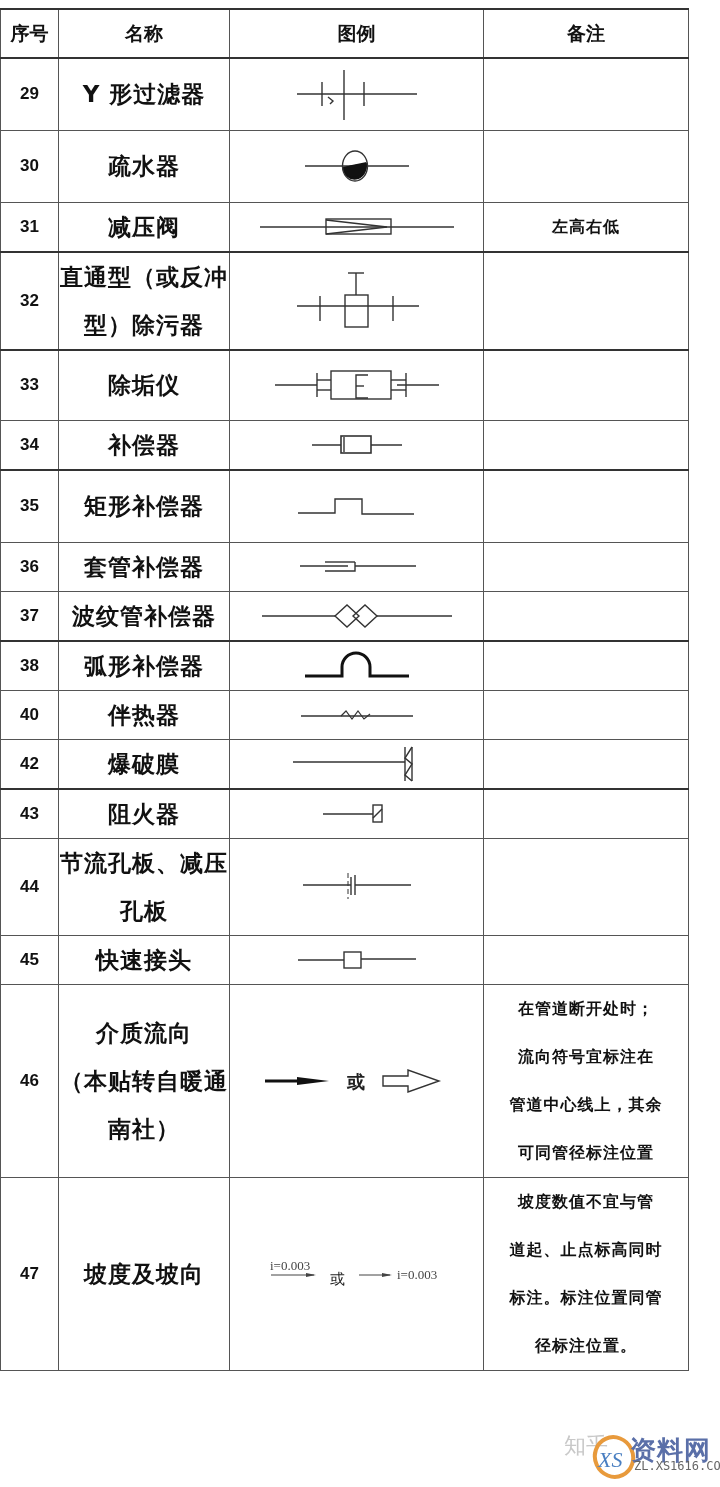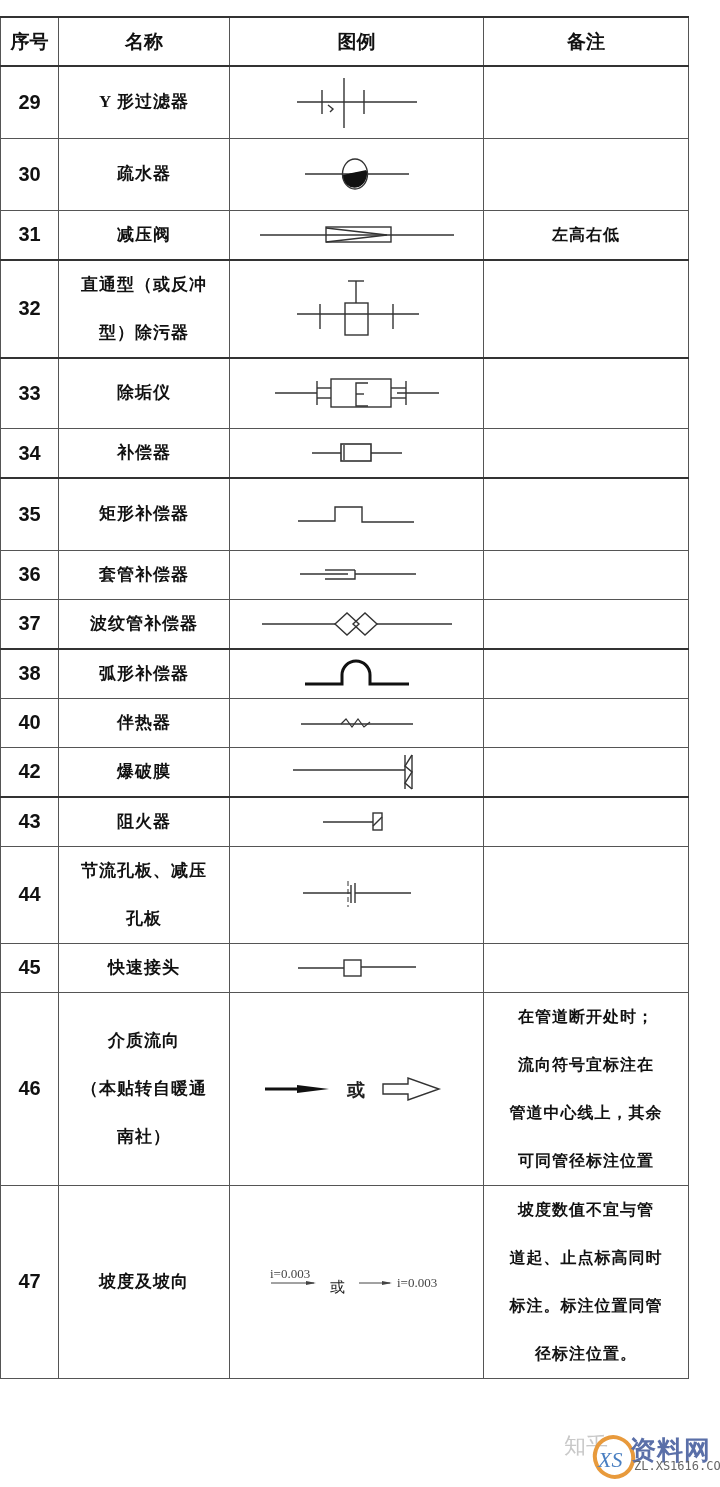--- a/index.html
+++ b/index.html
@@ -1,25 +1,25 @@
 <!DOCTYPE html>
 <html><head>
 <meta charset="utf-8">
 <style>
   html, body { margin: 0; padding: 0; background: #ffffff; }
   body { width: 720px; height: 1487px; position: relative; overflow: hidden;
          font-family: "DejaVu Sans", "Liberation Sans", sans-serif; color: #111; }
-  table.legend { position: absolute; left: 0; top: 16px; width: 688px;
+  table.legend { position: absolute; left: 0; top: 8px; width: 688px;
          border-collapse: collapse; table-layout: fixed; }
   table.legend td, table.legend th { border: 1px solid #555; padding: 0; text-align: center;
          vertical-align: middle; font-weight: bold; }
   table.legend th { font-size: 19px; height: 47px; border-top: 2px solid #333; }
   tr.thick td { border-top: 2px solid #333; }
-  td.num { font-size: 20px; font-family: "Liberation Sans", sans-serif; }
-  td.name { font-size: 17px; line-height: 48px; letter-spacing: 1px; font-family: Liberation Serif, serif; }
+  td.num { font-size: 17px; font-family: "Liberation Sans", sans-serif; }
+  td.name { font-size: 23px; line-height: 48px; letter-spacing: 1px; }
   td.note { font-size: 16px; line-height: 48px; text-align: left; padding-left: 9px; letter-spacing: 1px; }
   td.sym svg { display: block; margin: 0 auto; }
   .stroke { stroke: #333; fill: none; stroke-width: 1.4; }
   .slope-text { font-family: "Liberation Serif", serif; font-size: 13px; fill: #444; font-weight: normal; }
   .cn-or { font-size: 18px; fill: #222; }
   .watermark { position: absolute; left: 592px; top: 1425px; width: 128px; height: 62px; }
   .wm-cn { position: absolute; left: 38px; top: 8px; font-size: 26px; color: #5a6fa8; font-weight: bold; letter-spacing: 1px; }
   .wm-url { position: absolute; left: 42px; top: 34px; font-size: 12px; color: #666; font-family: "DejaVu Sans Mono", monospace; }
   .wm-zhi { position: absolute; left: -28px; top: 6px; font-size: 22px; color: #c8c8c8; }
   .wm-logo { position: absolute; left: 0px; top: 2px; }

